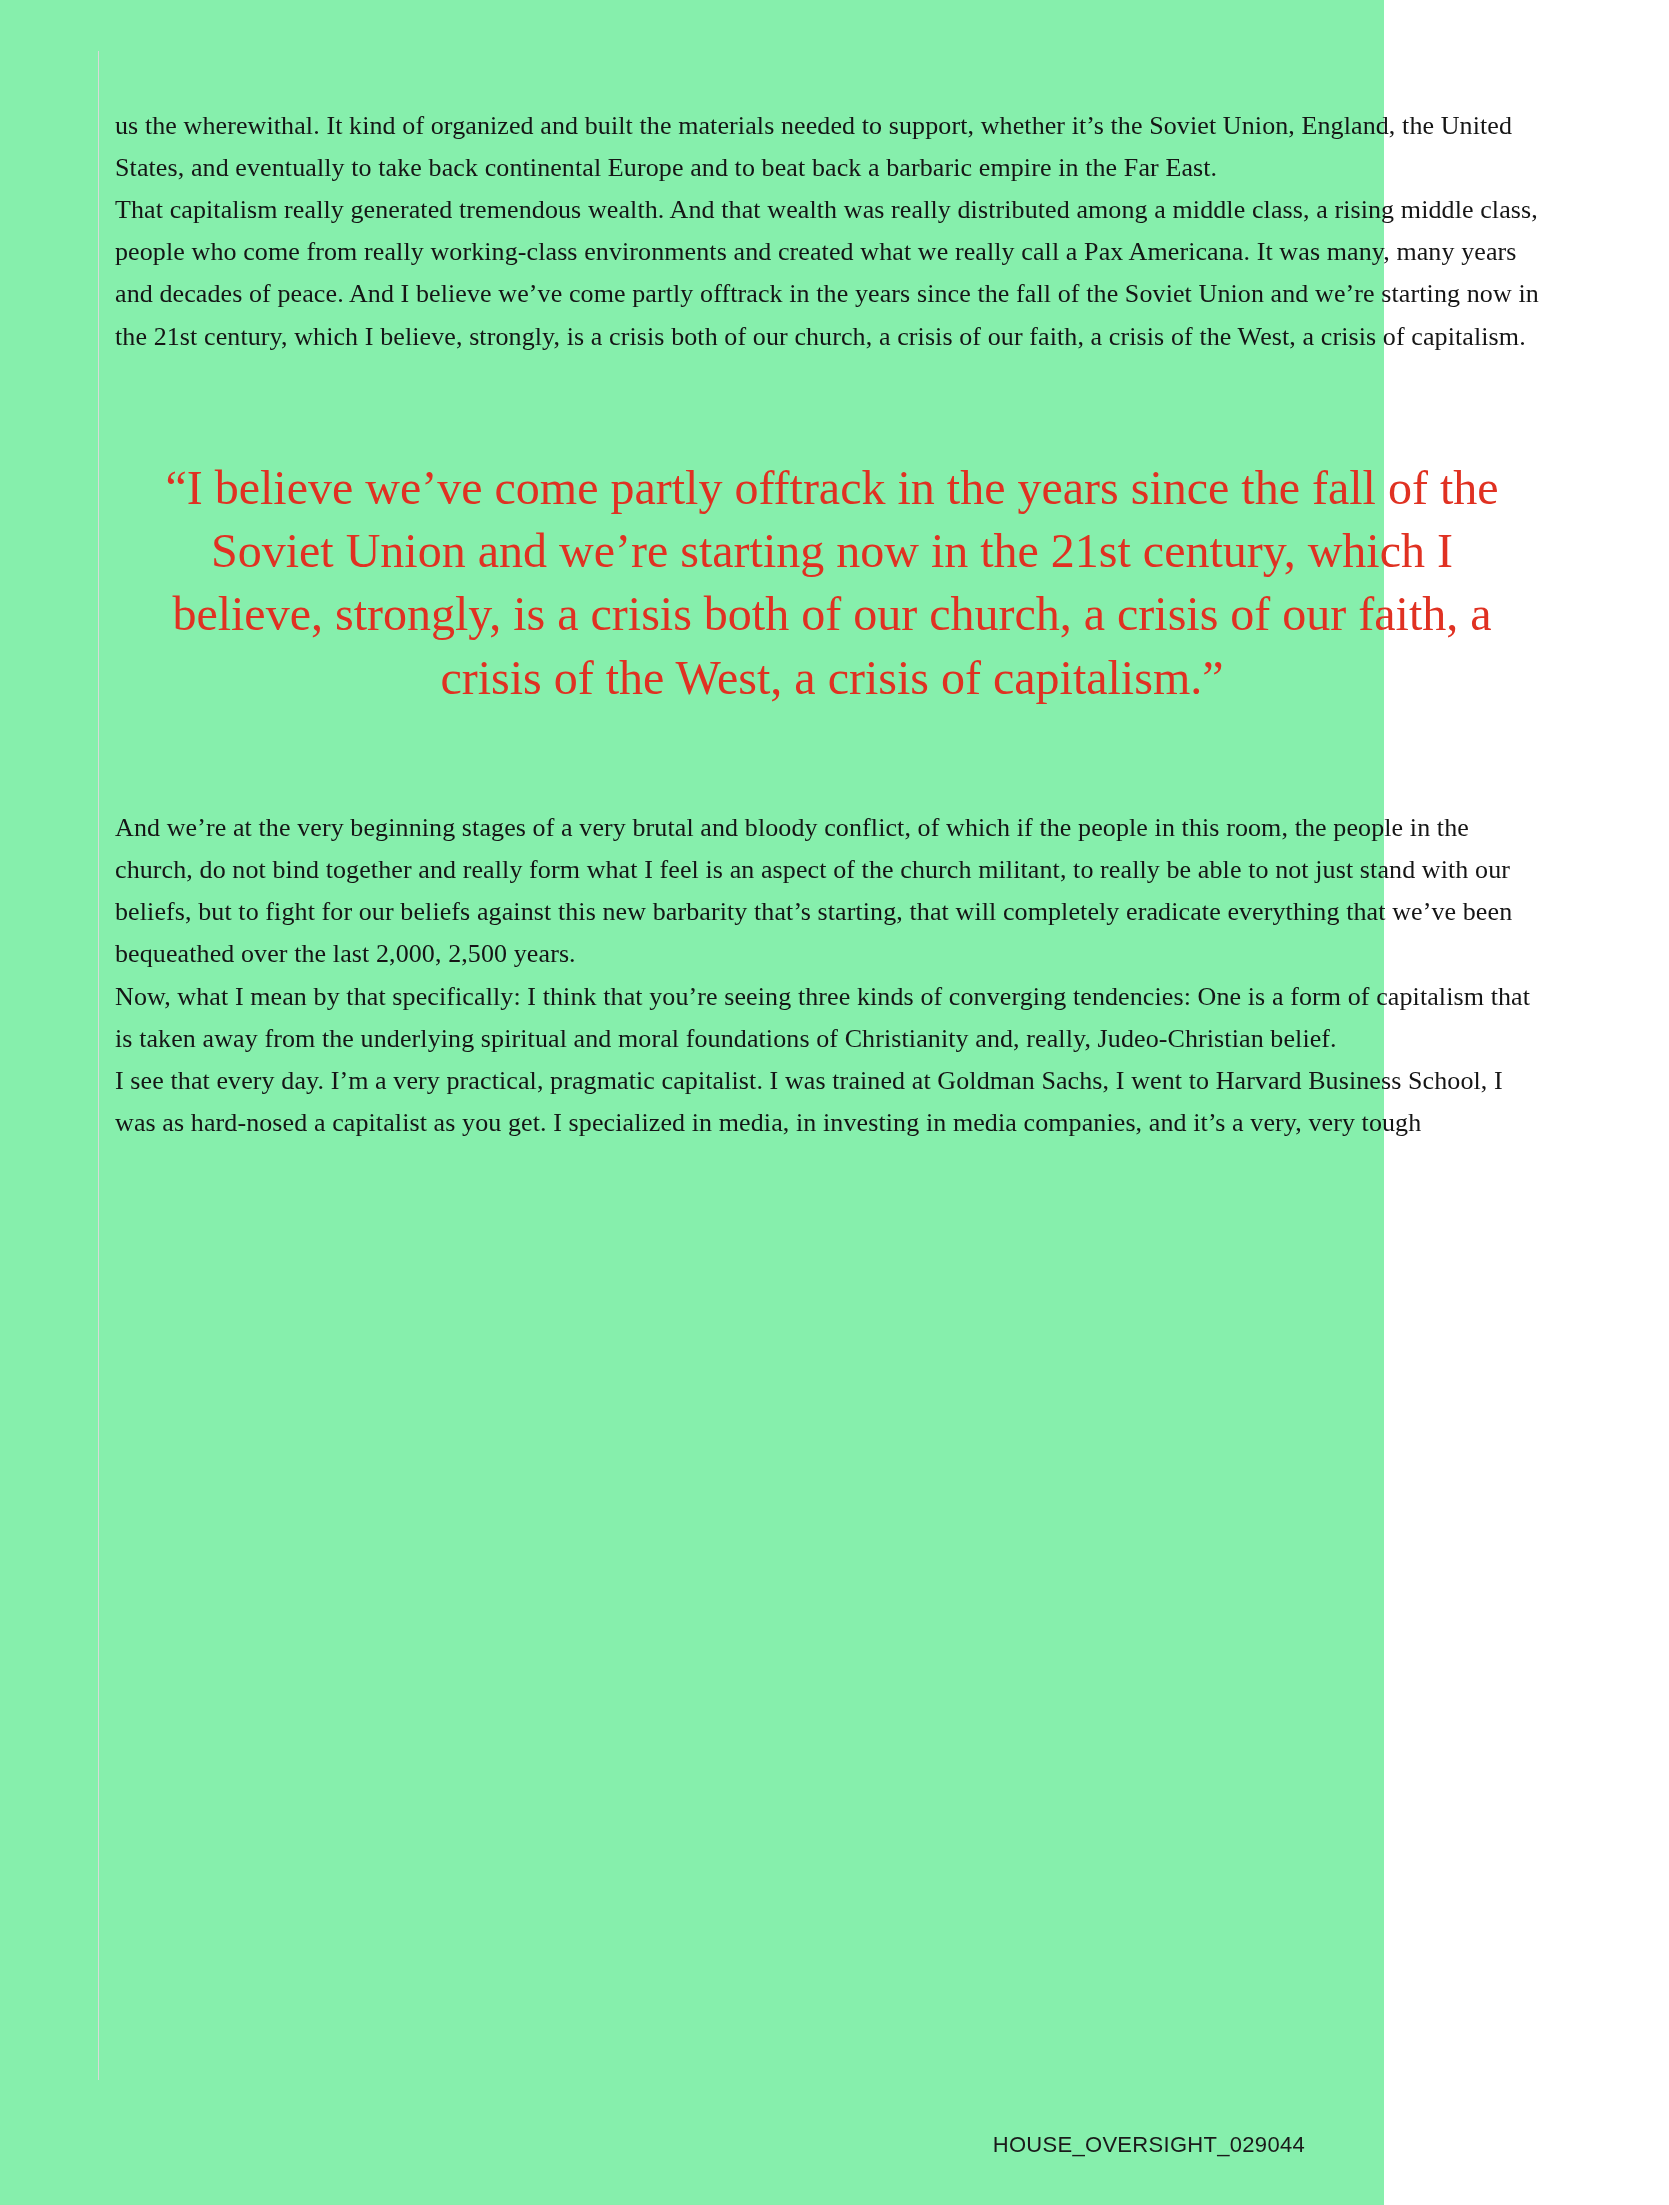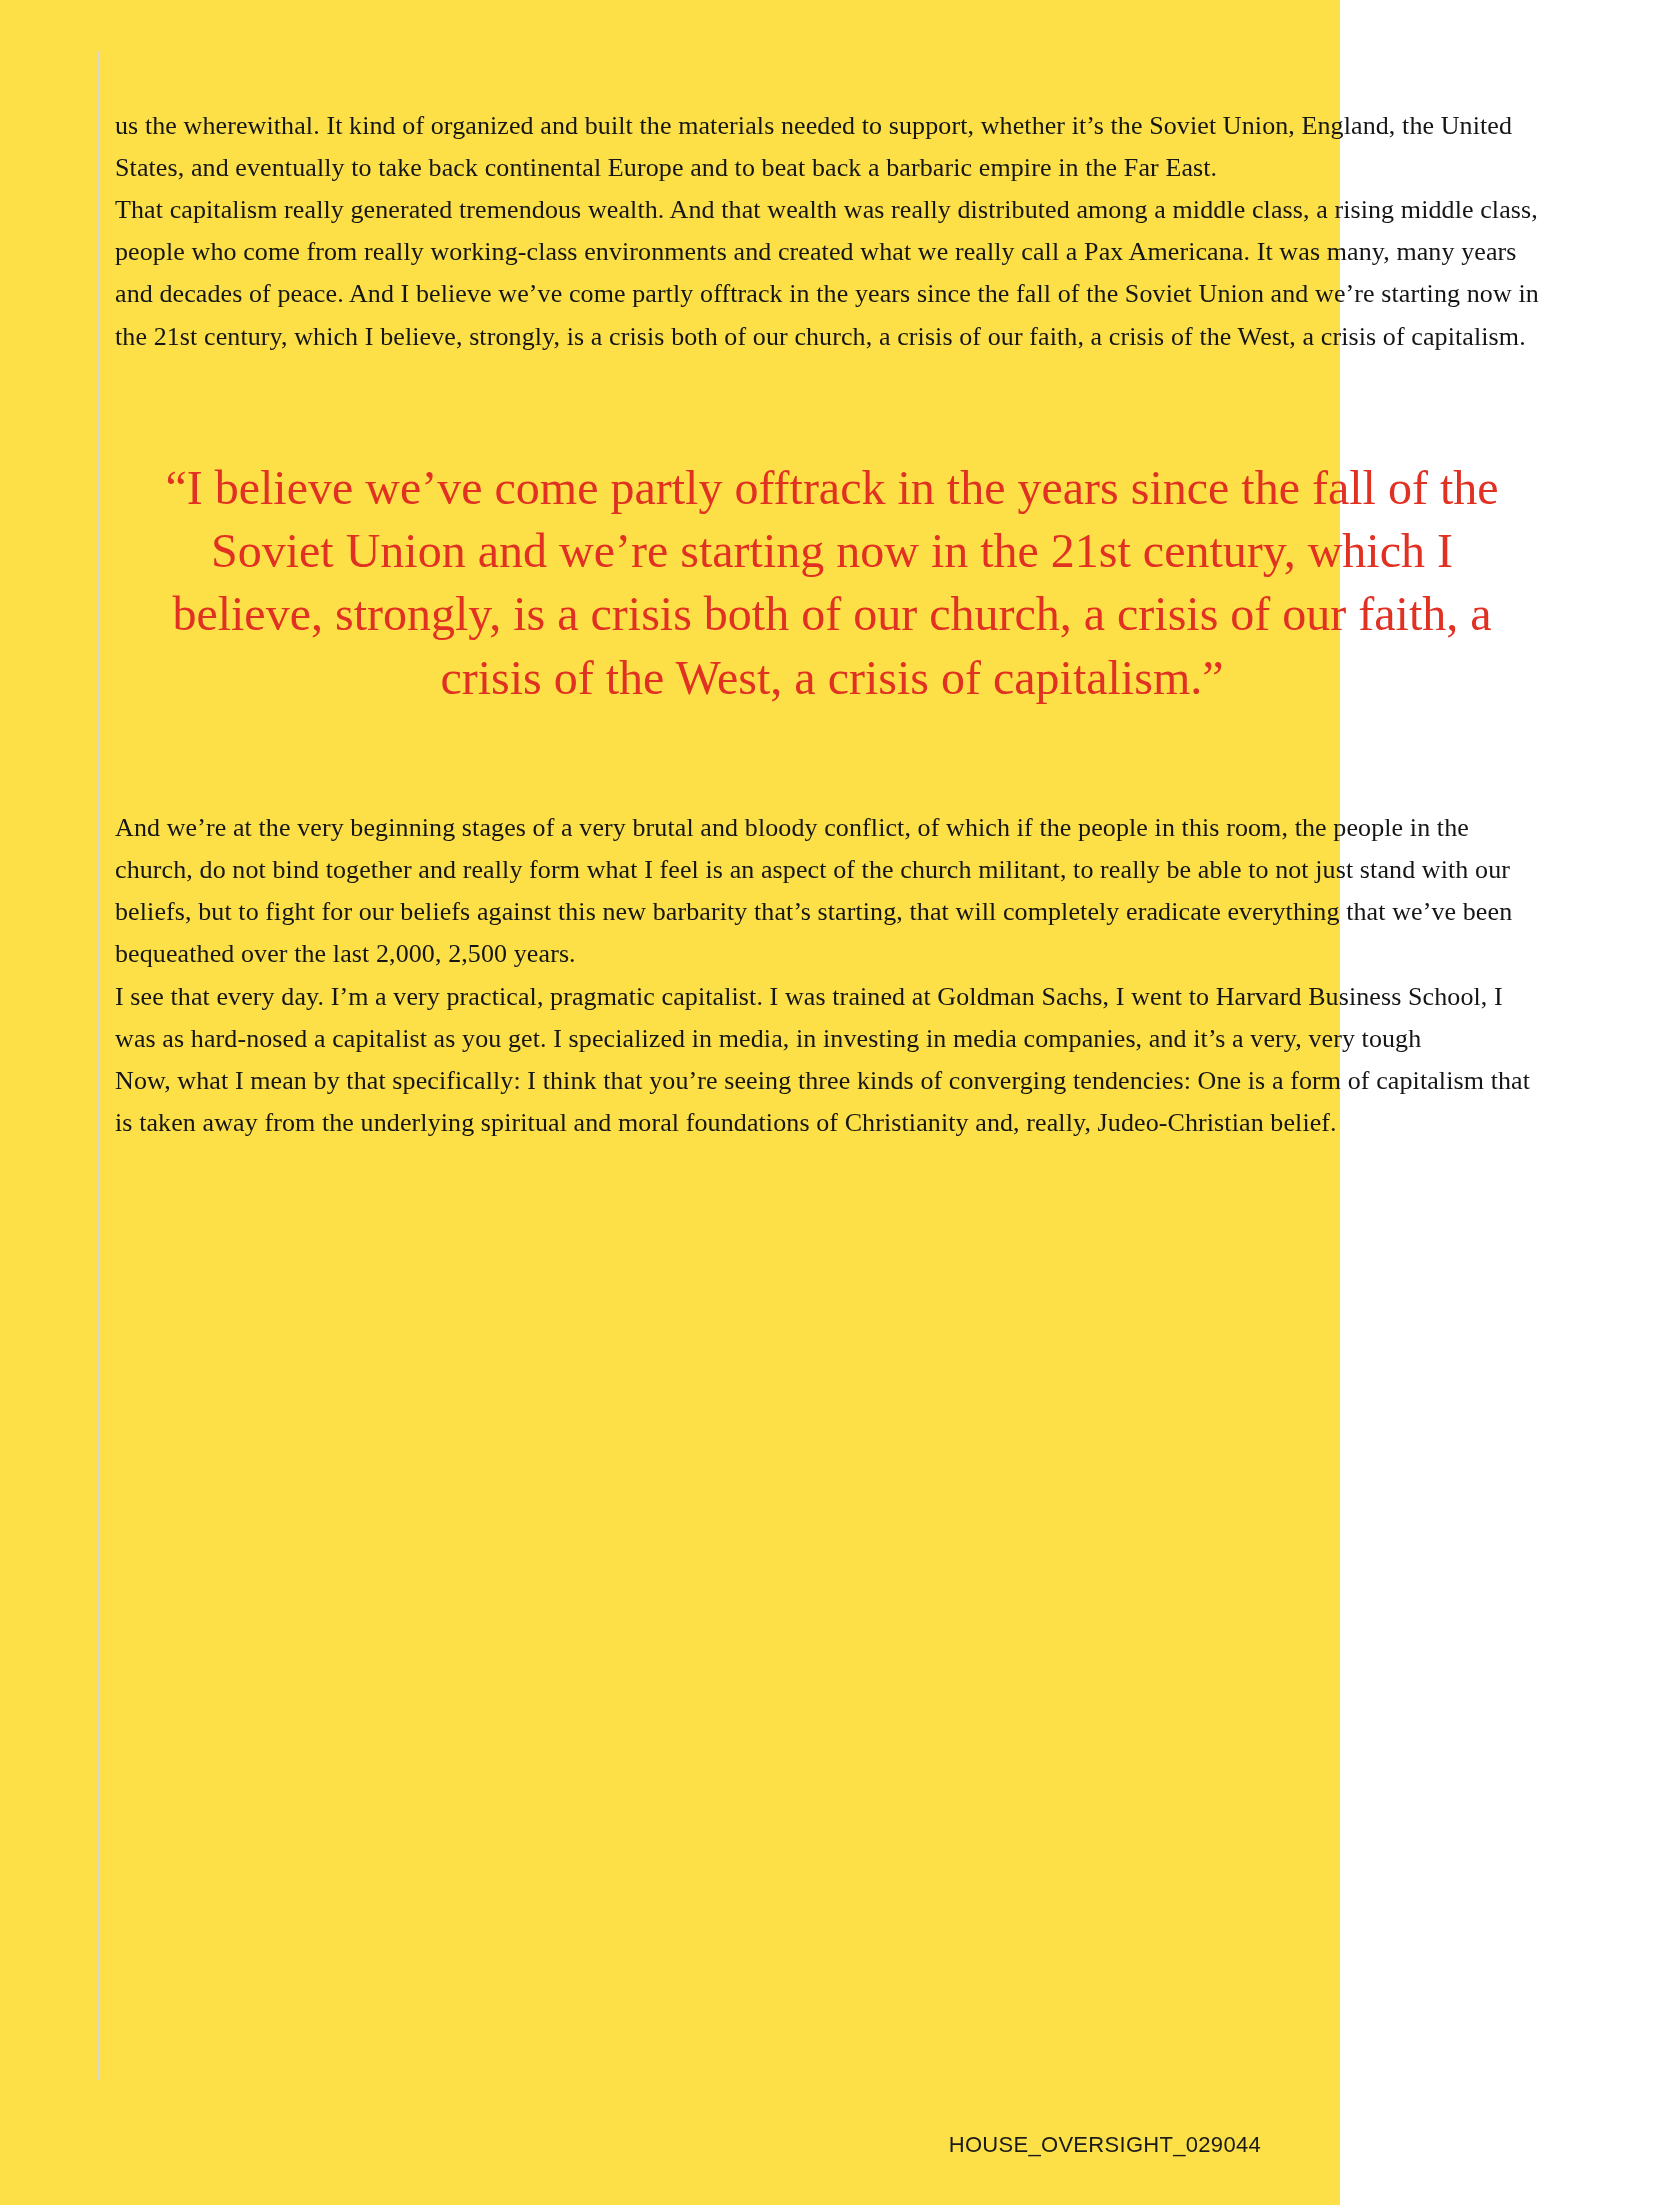--- a/index.html
+++ b/index.html
@@ -15,21 +15,22 @@
     color: #111111;
     overflow: hidden;
   }
 
   .page {
     position: absolute;
     left: 0;
     top: 0;
     width: 1340px;
     height: 2205px;
-    background: #fde047;
+    background: #86efac;
+    padding-left: 44px;
   }
 
   
   .left-rule {
     position: absolute;
     left: 98px;
     top: 51px;
     width: 1.3px;
     height: 2029px;
     background: #d9d9d9;
@@ -95,22 +96,22 @@
   <div class="content">
 
     <p class="para block-top">us the wherewithal. It kind of organized and built the materials needed to support, whether it’s the Soviet Union, England, the United States, and eventually to take back continental Europe and to beat back a barbaric empire in the Far East.</p>
 
     <p class="para">That capitalism really generated tremendous wealth. And that wealth was really distributed among a middle class, a rising middle class, people who come from really working-class environments and created what we really call a Pax Americana. It was many, many years and decades of peace. And I believe we’ve come partly offtrack in the years since the fall of the Soviet Union and we’re starting now in the 21st century, which I believe, strongly, is a crisis both of our church, a crisis of our faith, a crisis of the West, a crisis of capitalism.</p>
 
     <blockquote class="pullquote">“I believe we’ve come partly offtrack in the years since the fall of the Soviet Union and we’re starting now in the 21st century, which I believe, strongly, is a crisis both of our church, a crisis of our faith, a crisis of the West, a crisis of capitalism.”</blockquote>
 
     <p class="para after-quote">And we’re at the very beginning stages of a very brutal and bloody conflict, of which if the people in this room, the people in the church, do not bind together and really form what I feel is an aspect of the church militant, to really be able to not just stand with our beliefs, but to fight for our beliefs against this new barbarity that’s starting, that will completely eradicate everything that we’ve been bequeathed over the last 2,000, 2,500 years.</p>
 
+    <p class="para">Now, what I mean by that specifically: I think that you’re seeing three kinds of converging tendencies: One is a form of capitalism that is taken away from the underlying spiritual and moral foundations of Christianity and, really, Judeo-Christian belief.</p>
+
     <p class="para">I see that every day. I’m a very practical, pragmatic capitalist. I was trained at Goldman Sachs, I went to Harvard Business School, I was as hard-nosed a capitalist as you get. I specialized in media, in investing in media companies, and it’s a very, very tough</p>
-
-    <p class="para">Now, what I mean by that specifically: I think that you’re seeing three kinds of converging tendencies: One is a form of capitalism that is taken away from the underlying spiritual and moral foundations of Christianity and, really, Judeo-Christian belief.</p>
 
   </div>
 
   <div class="footer-stamp">HOUSE_OVERSIGHT_029044</div>
 
 </div>
 
 
 </body></html>

